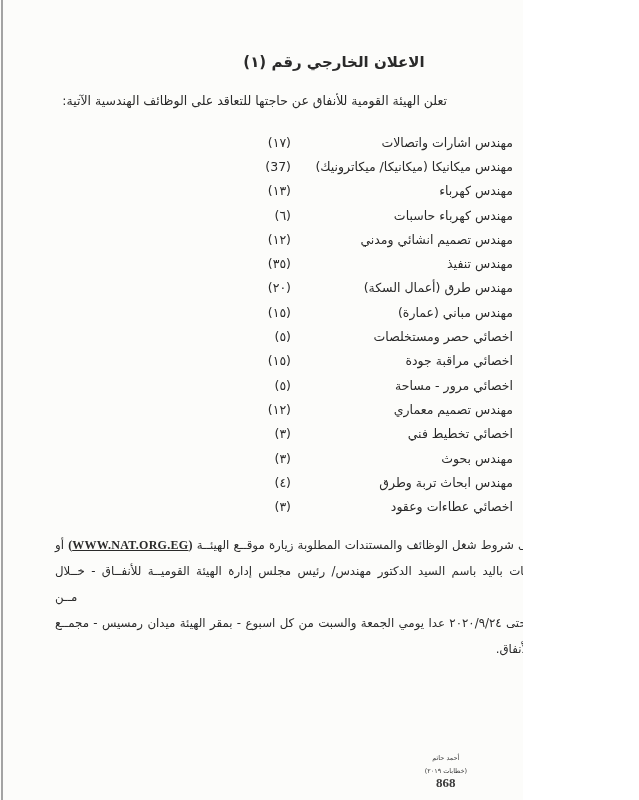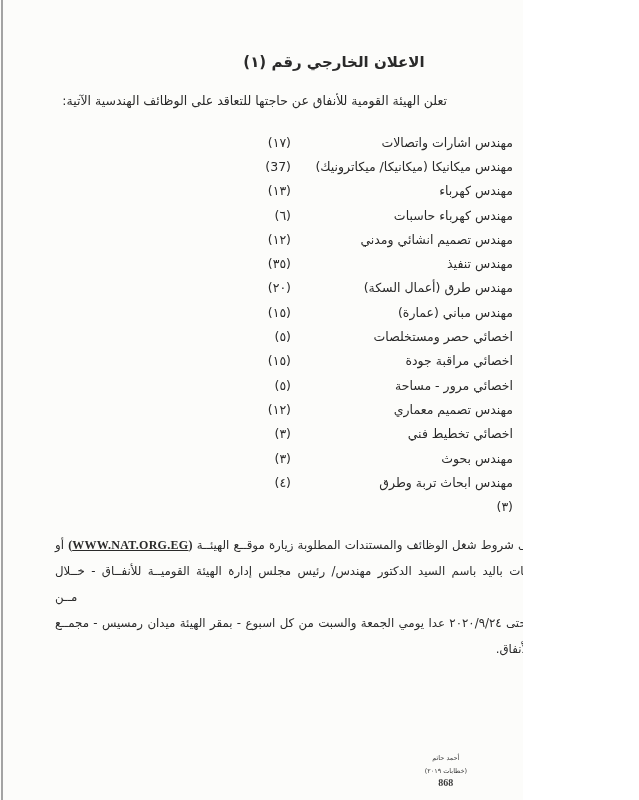--- a/index.html
+++ b/index.html
@@ -81,21 +81,21 @@
     top: 752px;
     right: 56px;
     direction: rtl;
     text-align: center;
     font-size: 6.5px;
     line-height: 12.5px;
     color: #3a3a3a;
   }
   .stamp-num {
     font-family: "Liberation Serif", serif;
-    font-size: 10px;
+    font-size: 13px;
     font-weight: bold;
   }
 </style>
 </head>
 <body>
 
 <div class="page">
   <div class="edge-line"></div>
 
   <div class="content">
@@ -159,20 +159,21 @@
         </div>
       <div class="job-row">
           <span class="job-title">مهندس بحوث</span>
           <span class="job-count">(٣)</span>
         </div>
       <div class="job-row">
           <span class="job-title">مهندس ابحاث تربة وطرق</span>
           <span class="job-count">(٤)</span>
         </div>
       <div class="job-row">
+          <span class="job-title">اخصائي عطاءات وعقود</span>
           <span class="job-count">(٣)</span>
         </div>
     </div>
 
     <div class="para1">
       <div class="pline just">
         <span>للاطلاع على شروط شغل الوظائف والمستندات المطلوبة زيارة موقــع الهيئــة</span>
         <span class="urlwrap" dir="ltr"><span>(</span><span class="url">WWW.NAT.ORG.EG</span><span>)</span></span>
         <span>أو</span>
       </div>

